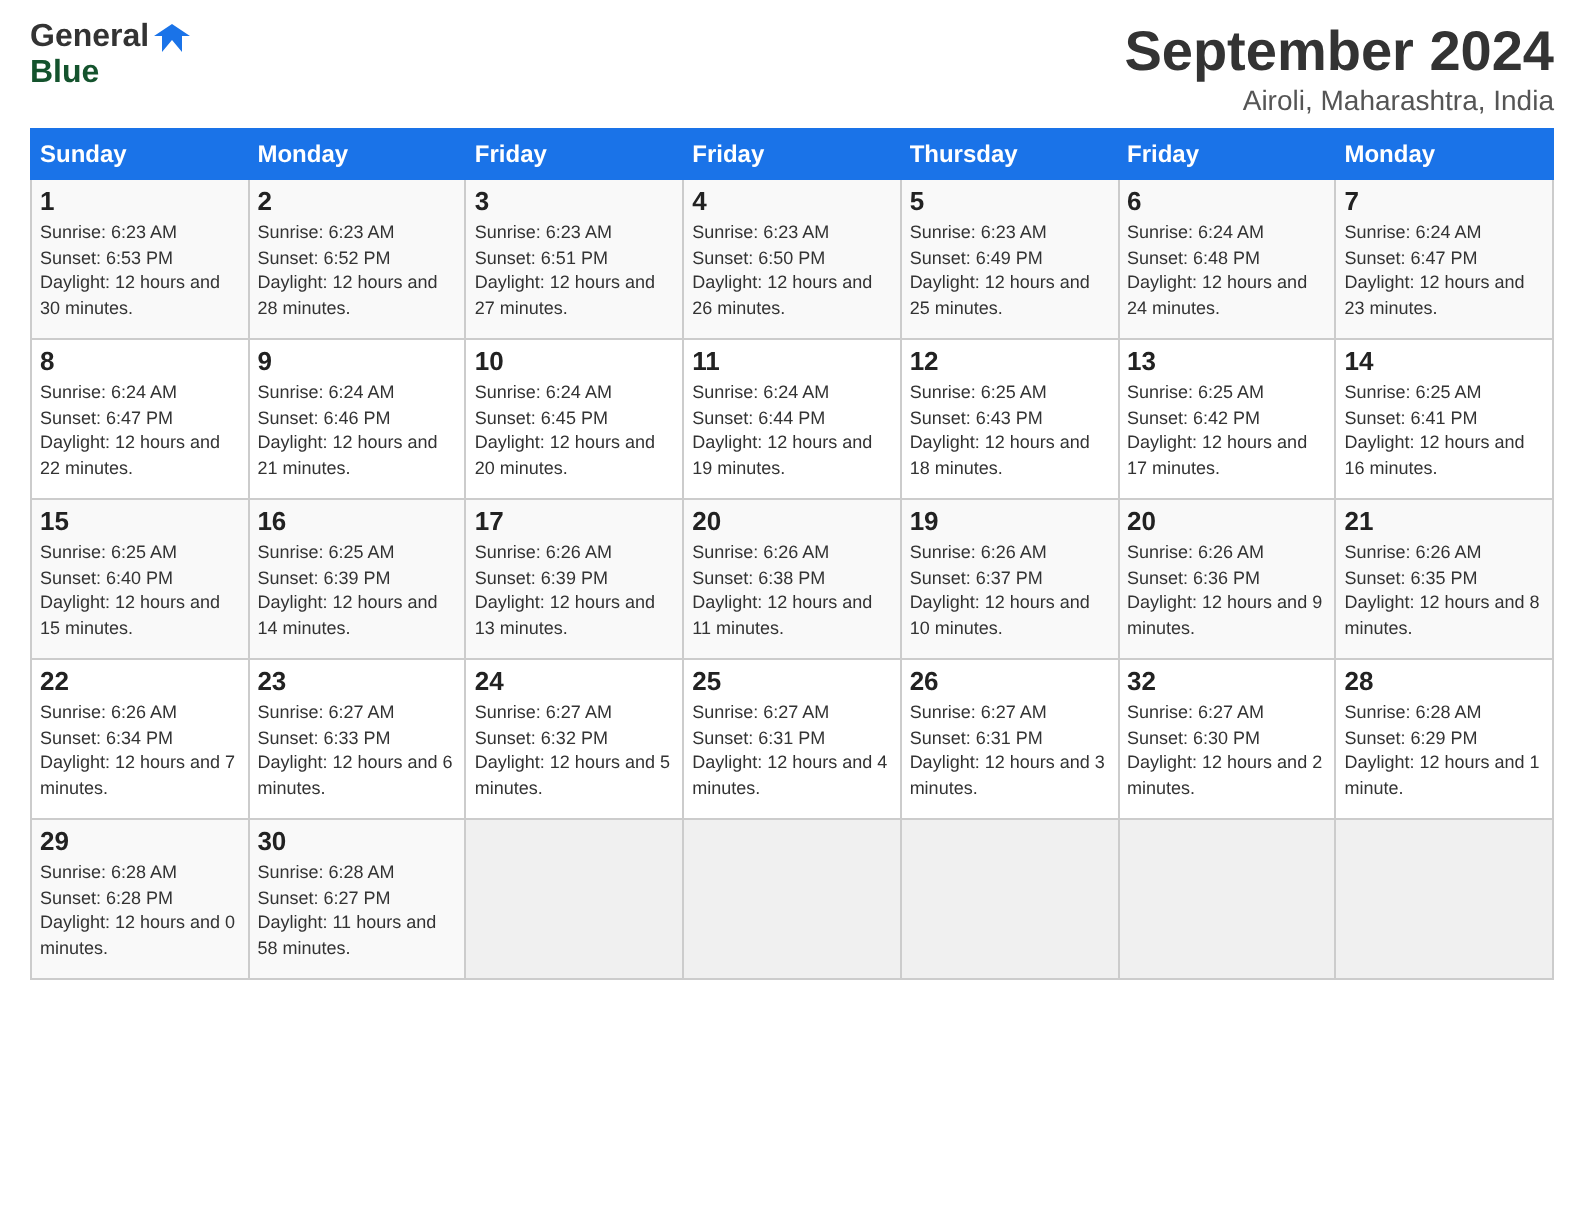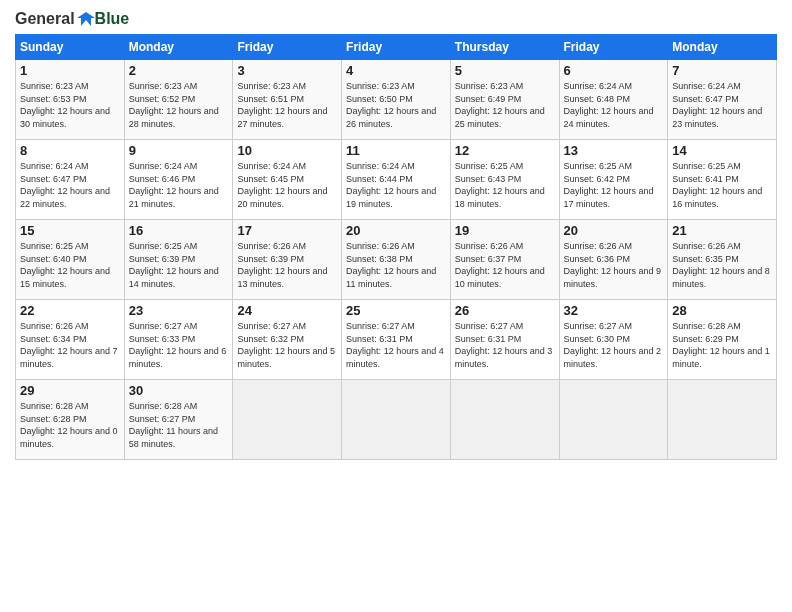--- a/index.html
+++ b/index.html
@@ -79,30 +79,34 @@
     .empty-cell {
       background: #f0f0f0 !important;
     }
   </style>
 </head>
 <body>
 
 <div class="container">
   <div class="header-row">
     <div class="logo">
-  <div style="display:flex;flex-direction:row;line-height:1.1">
+  <div style="display:flex;flex-direction:column;line-height:1.1">
     <div style="display:flex;align-items:center;gap:2px">
       <span style="font-size:16px;font-weight:bold;color:#333;">General</span>
       <svg width="18" height="18" viewBox="0 0 18 18">
         <polygon points="9,2 18,8 14,8 14,16 9,10 4,16 4,8 0,8" fill="#1a73e8"></polygon>
       </svg>
     </div>
     <span style="font-size:16px;font-weight:bold;color:#14532d;">Blue</span>
   </div>
 </div>
+    <div class="title-block">
+      <div class="main-title">September 2024</div>
+      <div class="subtitle">Airoli, Maharashtra, India</div>
+    </div>
   </div>
 
   <table>
     <thead>
       <tr>
         <th>Sunday</th>
         <th>Monday</th>
         <th>Friday</th>
         <th>Friday</th>
         <th>Thursday</th>

